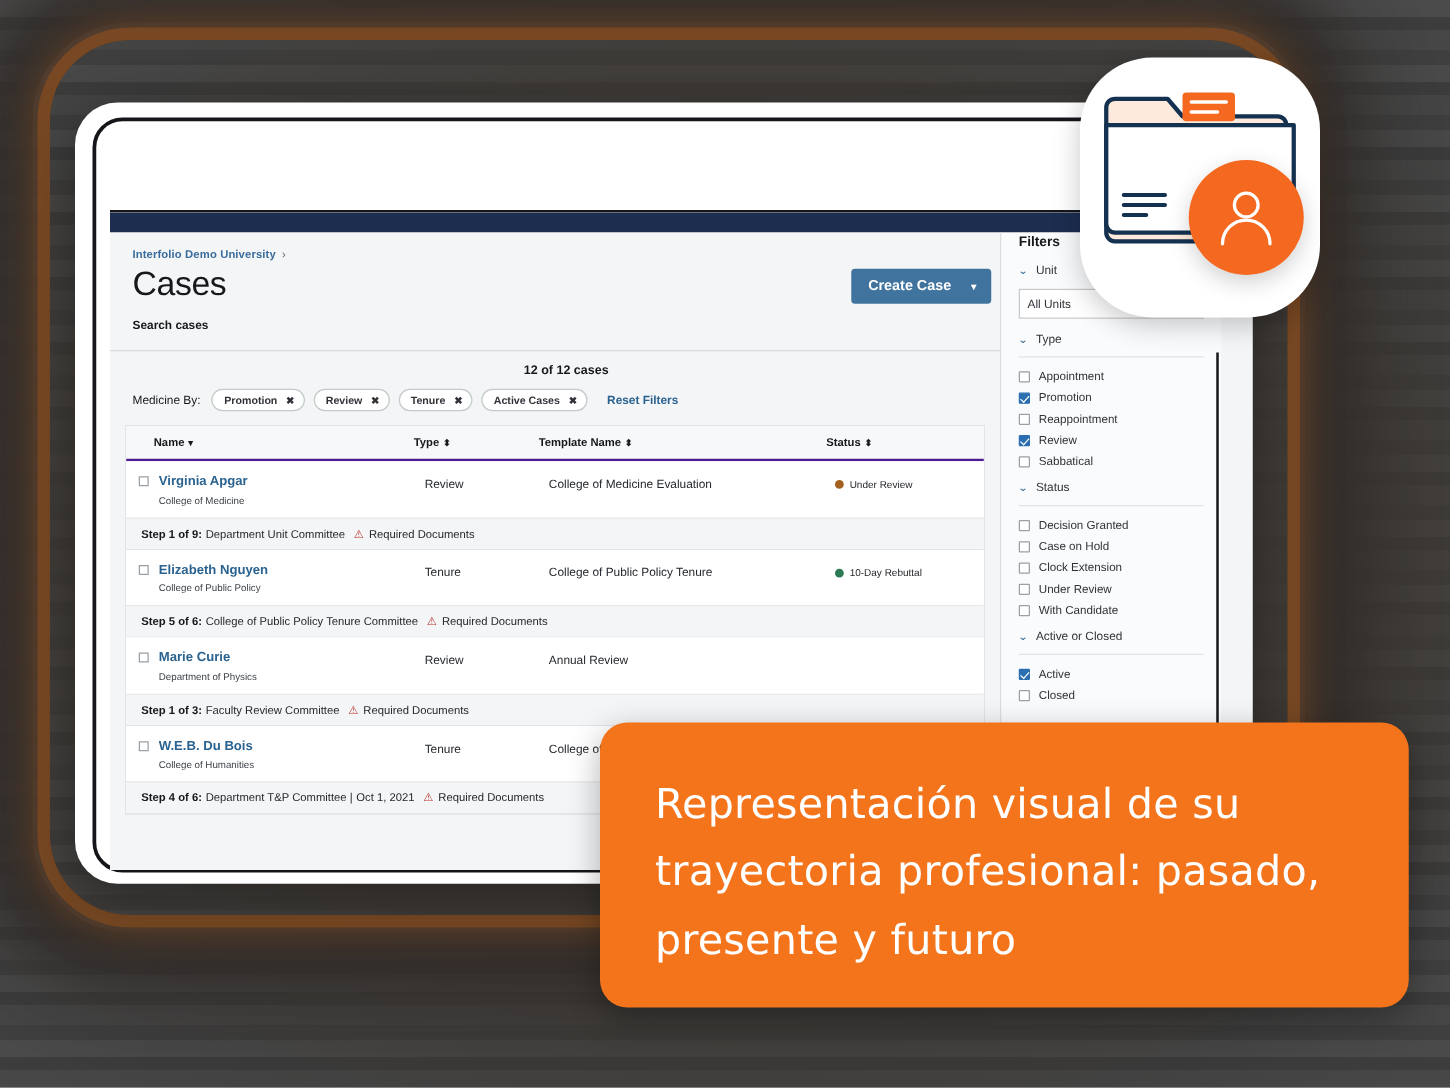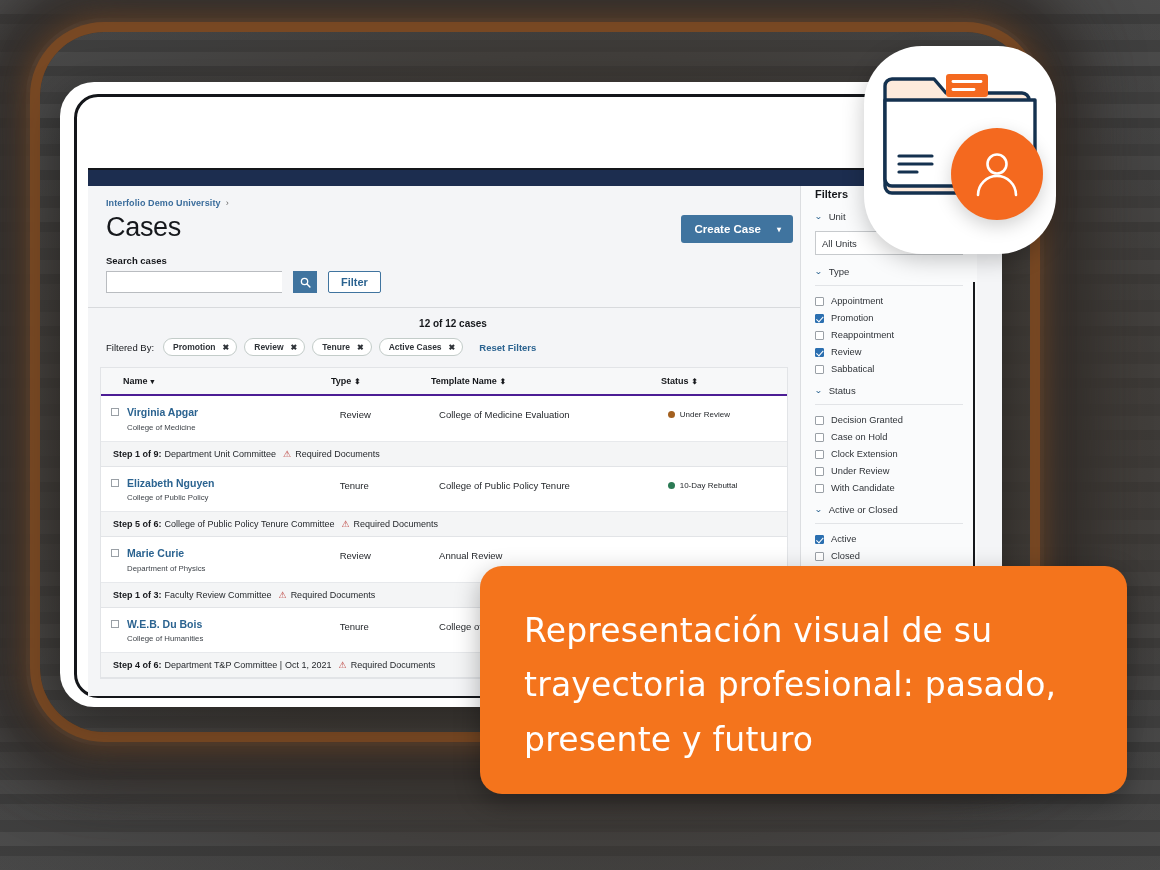--- a/index.html
+++ b/index.html
@@ -179,21 +179,21 @@
   }
   #folder-svg{position:absolute;left:18px;top:24px;}
   #person-circle{
     position:absolute;left:951px;top:128px;width:92px;height:92px;border-radius:50%;
     background:#f4691f;box-shadow:0 6px 18px rgba(0,0,0,0.18);
   }
   #person-svg{position:absolute;left:22px;top:22px;}
 
   
   #caption{
-    position:absolute;left:480px;top:566px;width:647px;height:228px;
+    position:absolute;left:480px;top:578px;width:647px;height:228px;
     background:#f4741c;border-radius:22px;
     box-shadow:0 8px 26px rgba(0,0,0,0.30);
     color:#fff;
     padding:38px 44px 0 44px;box-sizing:border-box;
   }
   #caption-text{
     font-size:33px;line-height:1.65;font-weight:normal;letter-spacing:0.2px;
     font-family:"DejaVu Sans", sans-serif;
   }
 </style>
@@ -230,37 +230,27 @@
 
         <div id="page-title">Cases</div>
 
         <div id="create-case">
           <span>Create Case</span>
           <span class="caret">▾</span>
         </div>
 
         <div class="search-label">Search cases</div>
 
-        <div id="search-row">
-          <input id="search-input" type="text" placeholder="" style="">
-          <div id="search-btn">
-            <svg width="11" height="11" viewBox="0 0 16 16" aria-hidden="true">
-              <circle cx="6.6" cy="6.6" r="4.6" fill="none" stroke="#fff" stroke-width="1.9"></circle>
-              <line x1="10.2" y1="10.2" x2="14.4" y2="14.4" stroke="#fff" stroke-width="2.1" stroke-linecap="round"></line>
-            </svg>
-          </div>
-          <div id="filter-btn">Filter</div>
-        </div>
 
         <div id="hr1"></div>
 
         <div id="count">12 of 12 cases</div>
 
         <div id="filtered-row">
-          <span class="fb-label">Filtered By:</span>
+          <span class="fb-label">Medicine By:</span>
           <span class="chip">
             <span>Promotion</span>
             <span class="x">✖</span>
           </span>
           <span class="chip">
             <span>Review</span>
             <span class="x">✖</span>
           </span>
           <span class="chip">
             <span>Tenure</span>

